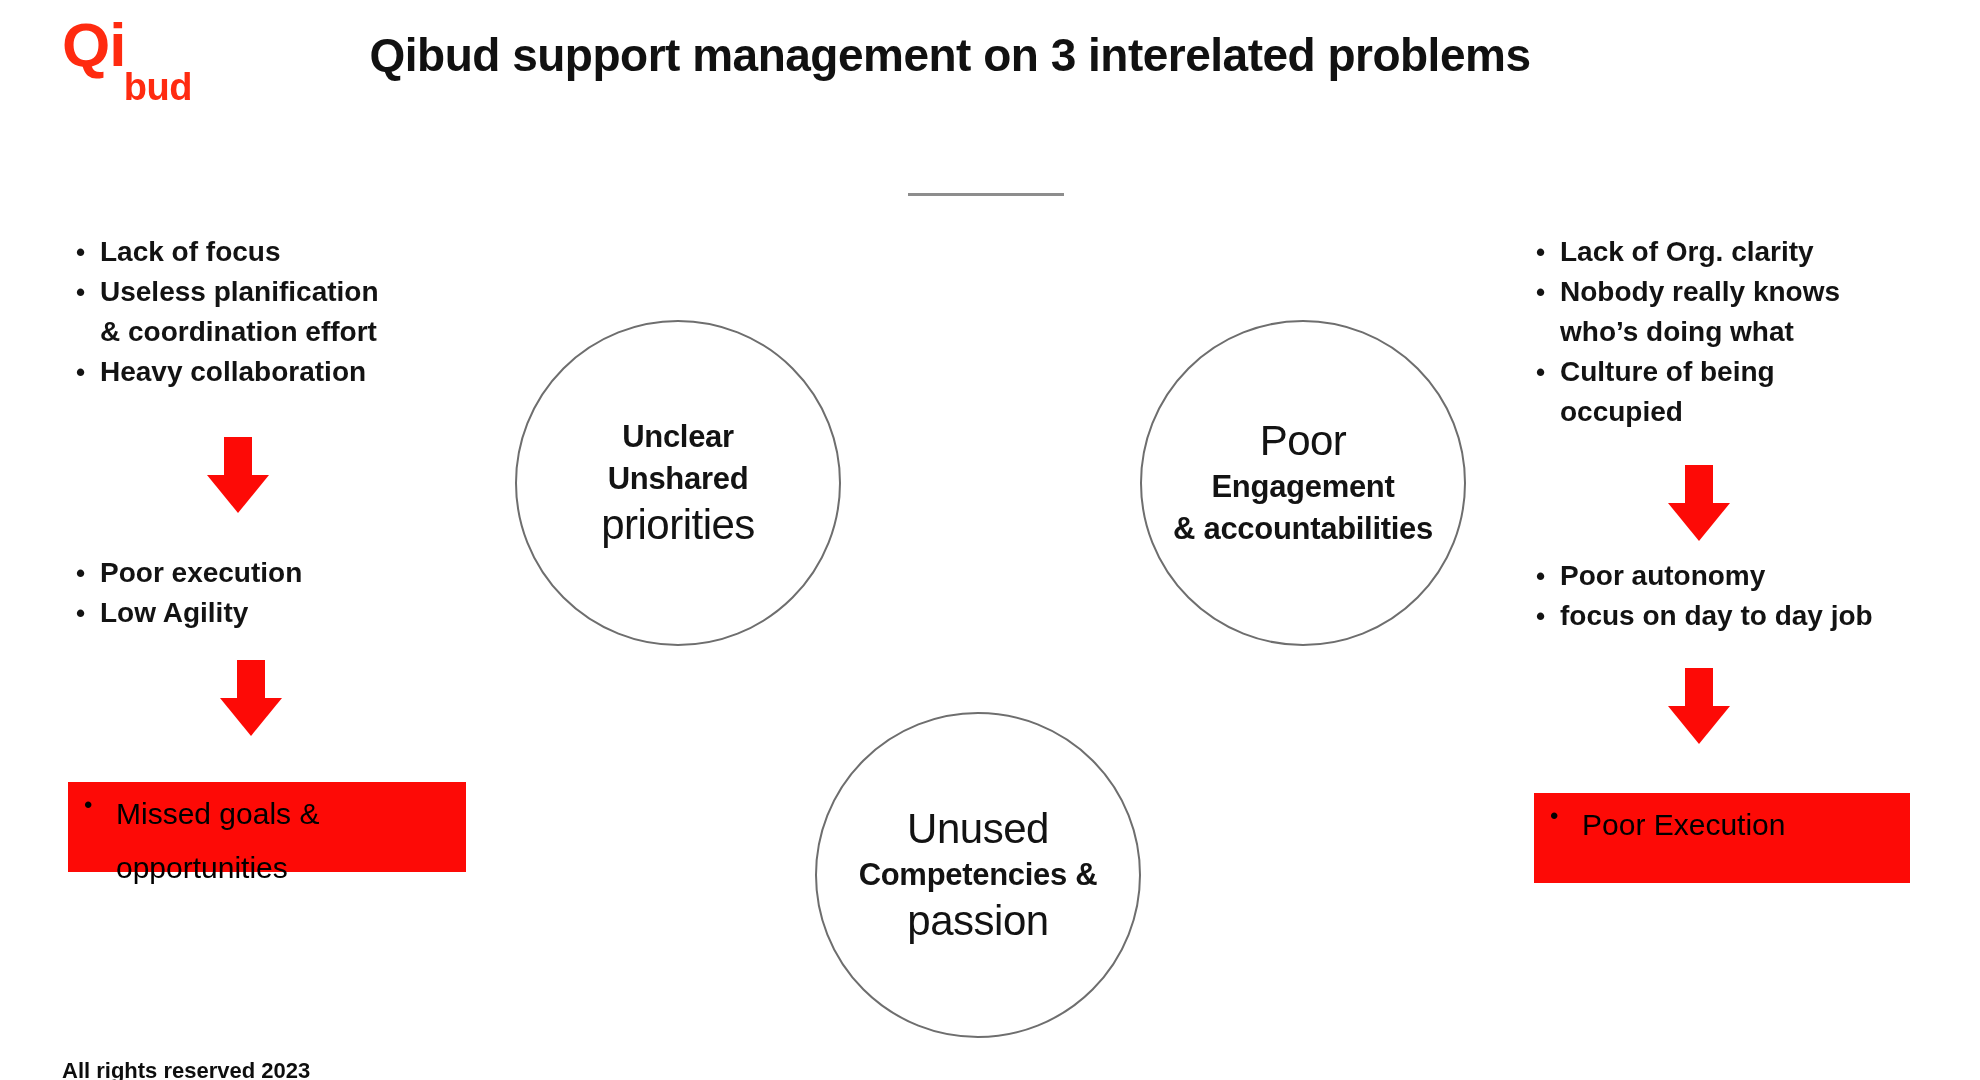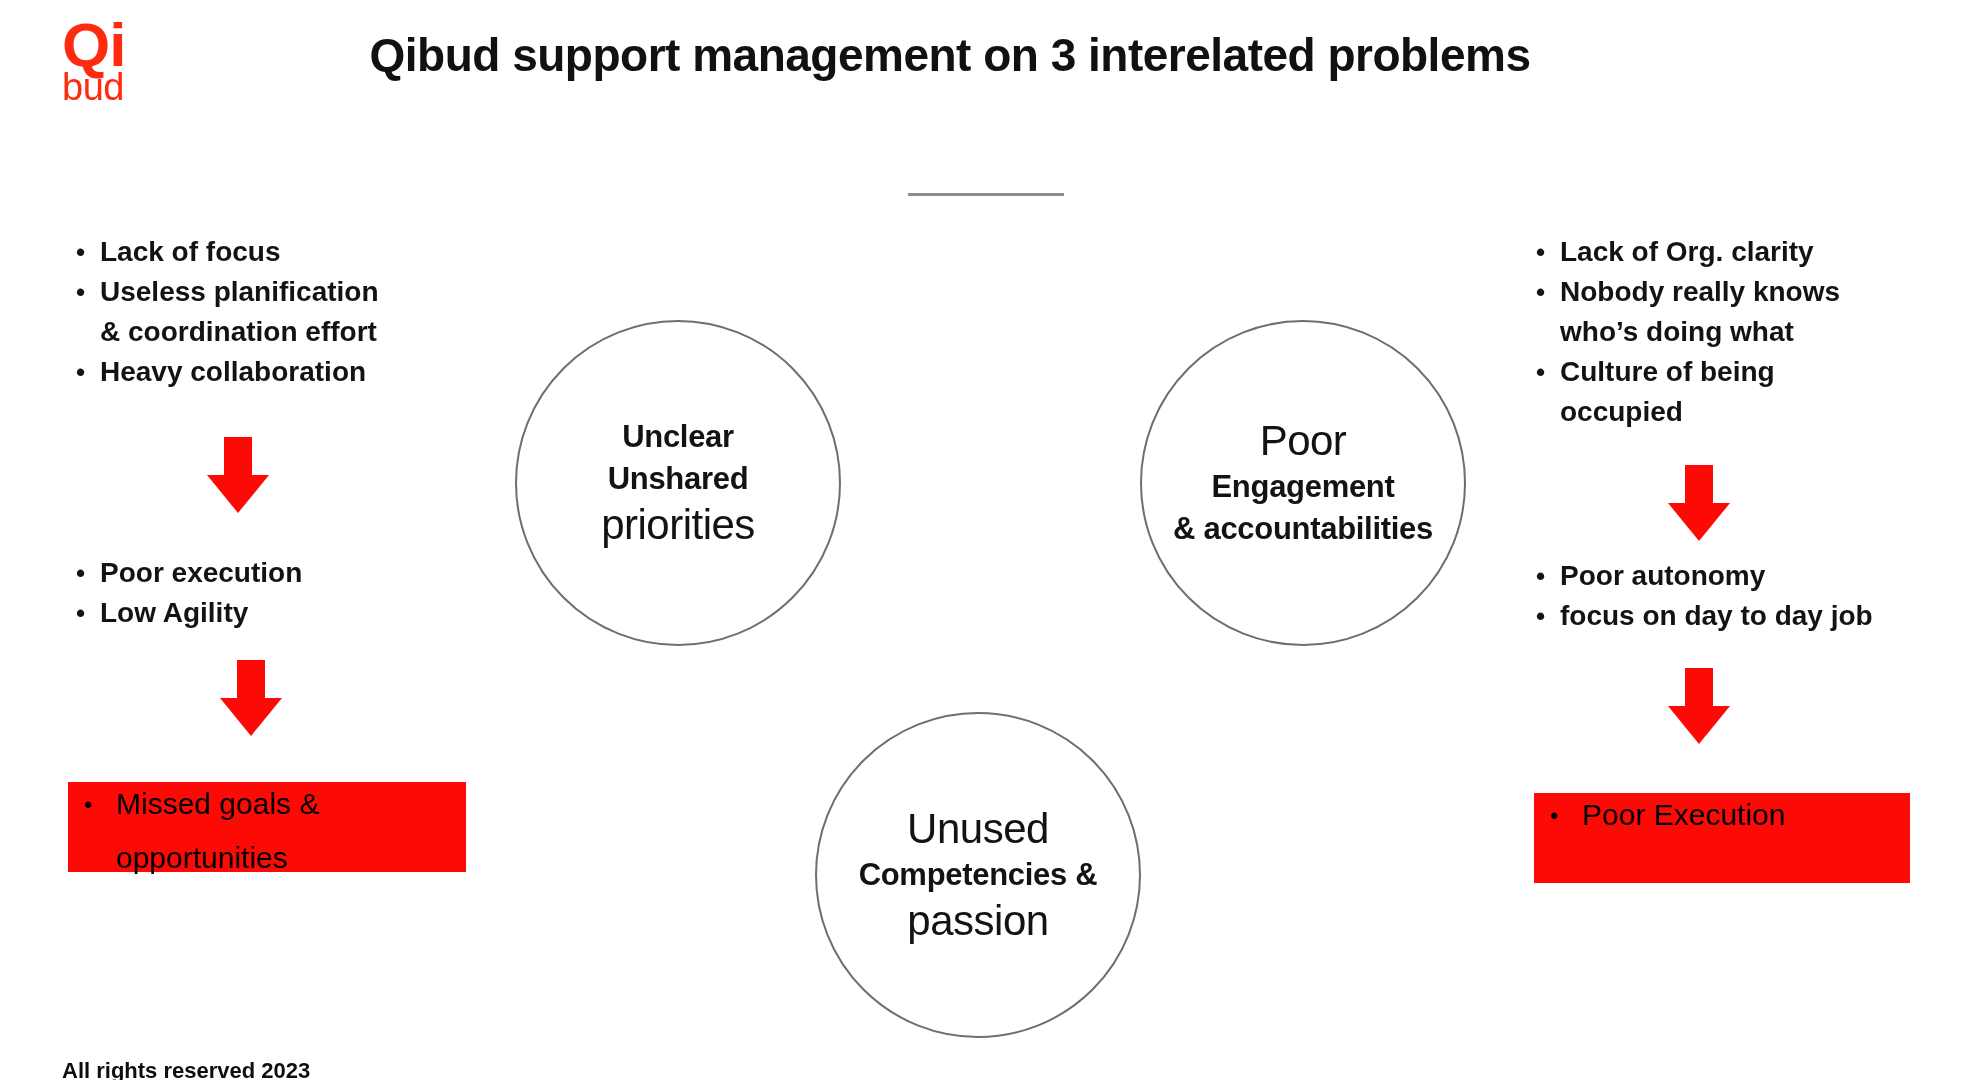--- a/index.html
+++ b/index.html
@@ -31,23 +31,25 @@
     display: block;
     color: #ff2b10;
     font-size: 62px;
     font-weight: bold;
     letter-spacing: -1px;
   }
   #logo .logo-bud {
     display: block;
     color: #ff2b10;
     font-size: 38px;
-    font-weight: normal;
+    font-weight: bold;
     margin-top: -8px;
+    margin-left: 8px;
     letter-spacing: -0.5px;
+    text-align: right;
   }
 
   
   #title {
     position: absolute;
     left: 240px;
     top: 28px;
     width: 1420px;
     text-align: center;
     font-size: 46px;
@@ -130,21 +132,21 @@
     align-items: flex-start;
     height: 100%;
   }
   .red-box .rb-dot {
     flex: 0 0 48px;
     padding-left: 16px;
     font-size: 24px;
     line-height: 46px;
     box-sizing: border-box;
   }
-  .red-box .rb-text { flex: 1 1 auto; }
+  .red-box .rb-text { flex: 1 1 auto; padding-top: 10px; }
   .red-box .rb-text .cont { display: block; margin-top: 10px; }
 
   
   .circle {
     position: absolute;
     border: 2px solid #6e6e6e;
     border-radius: 50%;
     display: flex;
     flex-direction: column;
     justify-content: center;

